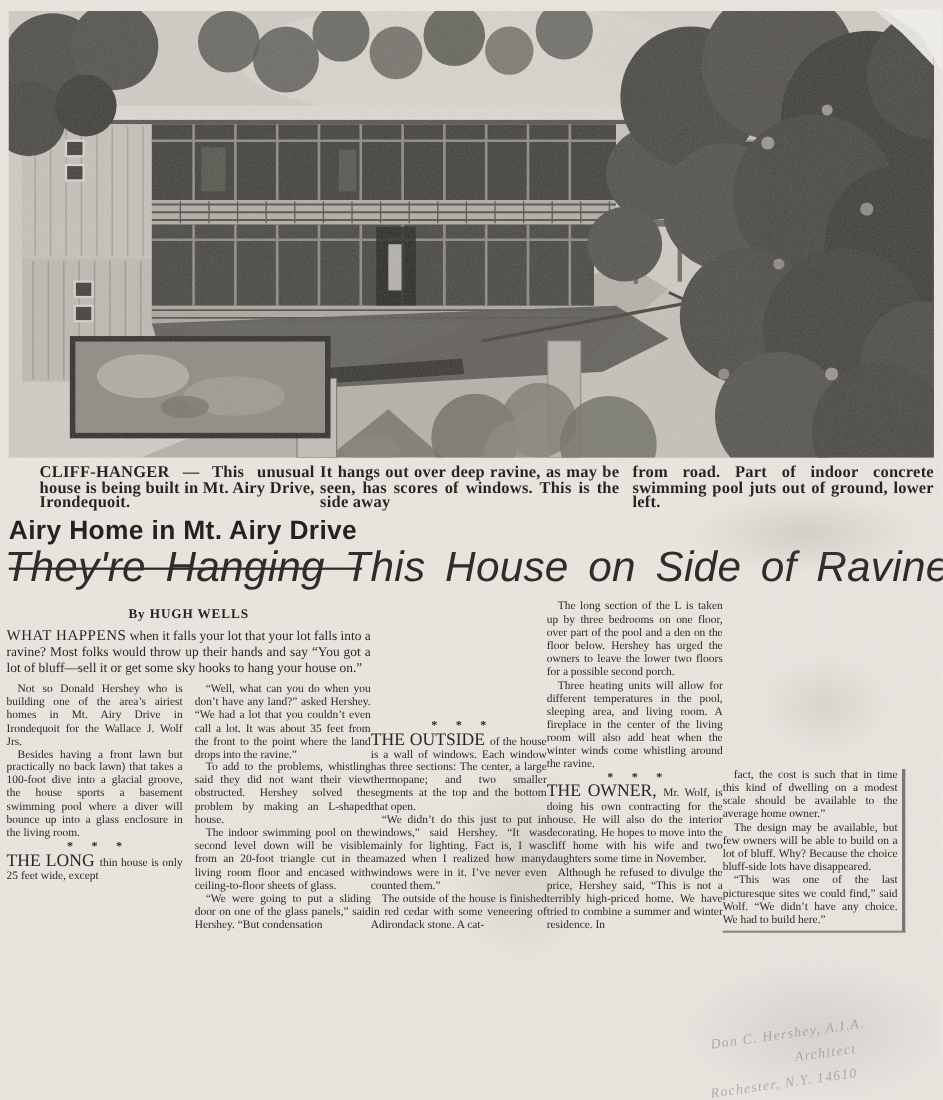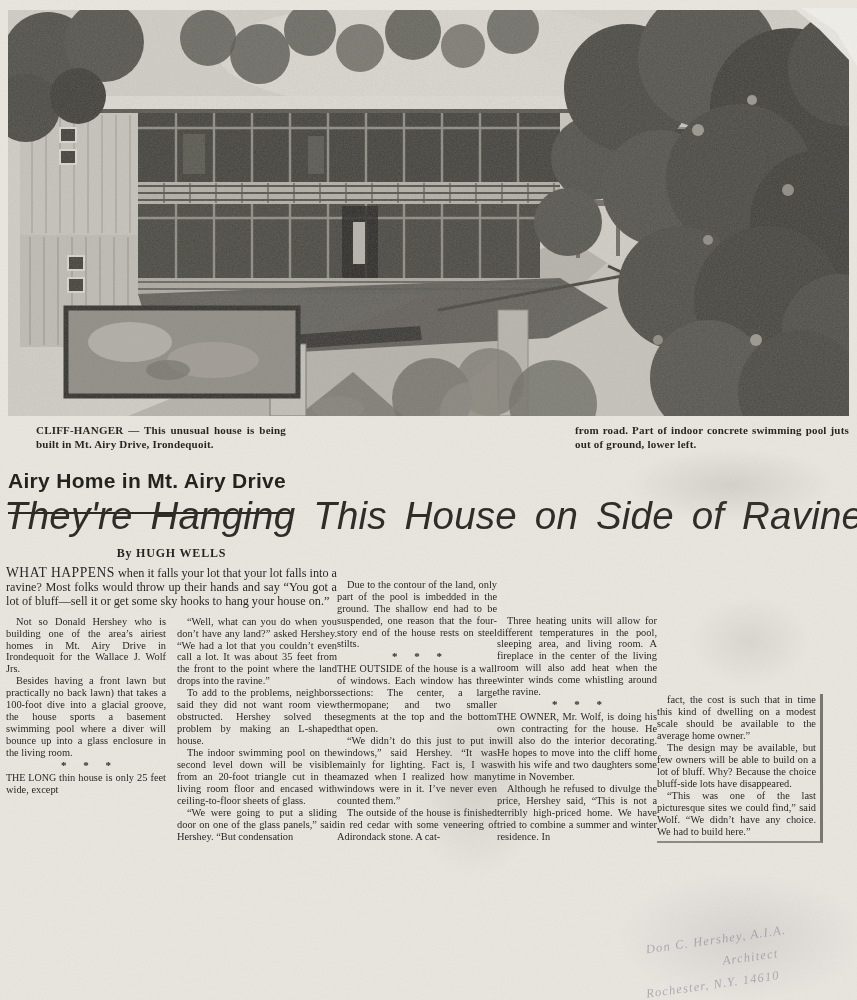--- a/index.html
+++ b/index.html
@@ -2,37 +2,37 @@
 <html><head>
 <meta charset="utf-8">
 <style>
   *{margin:0;padding:0;box-sizing:border-box}
   html,body{width:857px;height:1000px}
   body{position:relative;background:#eae7e1;font-family:"Liberation Serif",serif;color:#26231f;overflow:hidden}
   .photo-wrap{position:absolute;left:8px;top:10px;width:841px;height:406px;background:#d5d2cb}
   .photo-wrap svg{display:block;width:100%;height:100%}
   .tear{position:absolute;top:8px;right:0;width:66px;height:58px;background:#f1efe9;clip-path:polygon(16% 0,100% 0,100% 100%,68% 40%)}
   .caption-row{position:absolute;top:424px;left:0;width:857px;height:50px}
-  .cap{position:absolute;font-weight:bold;font-size:11px;line-height:13.6px;text-align:justify;letter-spacing:.2px;color:#221f1b}
+  .cap{position:absolute;font-weight:bold;font-size:15px;line-height:13.6px;text-align:justify;letter-spacing:.2px;color:#221f1b}
   .cap1{left:36px;width:250px}
   .cap2{left:291px;width:272px}
   .cap3{left:575px;width:274px}
-  .kicker{position:absolute;top:469px;left:8px;font-family:"Liberation Sans",sans-serif;font-weight:bold;font-size:21px;letter-spacing:.3px;border-bottom:2.5px solid #26231f;padding:0 4px 19px 0;color:#1f1d19}
+  .kicker{position:absolute;top:469px;left:8px;font-family:"Liberation Sans",sans-serif;font-weight:bold;font-size:24px;letter-spacing:.3px;border-bottom:2.5px solid #26231f;padding:0 4px 19px 0;color:#1f1d19}
   .headline{position:absolute;top:493px;left:4px;width:853px;font-family:"Liberation Sans",sans-serif;font-style:italic;font-weight:normal;font-size:38.5px;line-height:46px;white-space:nowrap;word-spacing:7px;letter-spacing:.2px;color:#2b2824}
   .article{position:absolute;top:546px;left:6px;width:847px;display:flex;align-items:flex-end}
   .leftwrap{flex:0 0 331px;width:331px}
   .byline{text-align:center;font-weight:bold;font-size:12px;letter-spacing:.8px;margin-bottom:5px;color:#201d19}
   .lede{font-size:12.2px;line-height:14.2px;text-align:justify;margin-bottom:7px}
   .lede .plead{font-size:13.6px;letter-spacing:.5px}
   .twocol{display:flex;gap:11px}
   .col{flex:0 0 160px;width:160px;font-size:10.4px;line-height:11.95px;text-align:justify}
   .col p{text-indent:10px;margin:0}
   .col p.flush{text-indent:0}
   .plead{font-weight:normal}
-  .col .plead{font-size:10px}
+  .col .plead{font-size:16px}
   .stars{text-align:center;font-weight:bold;letter-spacing:7px;font-size:11px;line-height:13px;padding-left:7px}
   .col5{flex-basis:166px;width:166px;border-right:3px solid rgba(45,42,38,.6);border-bottom:2px solid rgba(62,58,52,.55);padding:0 4px 3px 0}
   .handwriting{position:absolute;right:4px;top:924px;width:205px;transform:rotate(-8deg);font-style:italic;color:#a19caa;opacity:.8;font-size:12.5px;letter-spacing:1.2px;line-height:22px}
   .hw2{text-align:center}
   .hw3{margin-left:-6px}
   .stain{position:absolute;border-radius:50%;pointer-events:none}
   .s1{top:448px;left:626px;width:210px;height:74px;background:radial-gradient(ellipse,rgba(110,105,98,.17),transparent 70%)}
   .s2{top:688px;left:408px;width:135px;height:190px;background:radial-gradient(ellipse,rgba(100,96,90,.15),transparent 70%)}
   .s3{top:872px;right:-10px;width:250px;height:130px;background:radial-gradient(ellipse,rgba(122,117,128,.16),transparent 70%)}
   .s4{top:596px;left:690px;width:120px;height:90px;background:radial-gradient(ellipse,rgba(108,104,98,.12),transparent 70%)}
@@ -212,54 +212,55 @@
       <circle cx="462" cy="402" r="30" fill="#8a877e" opacity="0.8"></circle>
       <ellipse cx="330" cy="398" rx="26" ry="12" fill="#85827a" opacity="0.8"></ellipse>
     </g>
     <polygon points="788,0 841,0 841,50 812,20" fill="#f1efe9"></polygon>
     <rect width="841" height="406" filter="url(#g1)" opacity="0.5"></rect>
   </svg>
 </div>
 
 <div class="caption-row">
   <div class="cap cap1">CLIFF-HANGER — This unusual house is being built in Mt. Airy Drive, Irondequoit.</div>
+  <div class="cap cap2">It hangs out over deep ravine, as may be seen, has scores of windows. This is the side away</div>
   <div class="cap cap3">from road. Part of indoor concrete swimming pool juts out of ground, lower left.</div>
 </div>
 
 <div class="kicker">Airy Home in Mt. Airy Drive</div>
 
 <h1 class="headline">They're Hanging This House on Side of Ravine</h1>
 
 <div class="article">
   <div class="leftwrap">
     <div class="byline">By HUGH WELLS</div>
     <p class="lede"><b class="plead">WHAT HAPPENS</b> <span>when it falls your lot that your lot falls into a ravine? Most folks would throw up their hands and say “You got a lot of bluff—sell it or get some sky hooks to hang your house on.”</span></p>
     <div class="twocol">
       <div class="col">
           <p>Not so Donald Hershey who is building one of the area’s airiest homes in Mt. Airy Drive in Irondequoit for the Wallace J. Wolf Jrs.</p>
           <p>Besides having a front lawn but practically no back lawn) that takes a 100-foot dive into a glacial groove, the house sports a basement swimming pool where a diver will bounce up into a glass enclosure in the living room.</p>
           <div class="stars">* * *</div>
           <p class="flush"><b class="plead">THE LONG </b>thin house is only 25 feet wide, except</p>
         </div>
       <div class="col">
           <p>“Well, what can you do when you don’t have any land?” asked Hershey. “We had a lot that you couldn’t even call a lot. It was about 35 feet from the front to the point where the land drops into the ravine.”</p>
-          <p>To add to the problems, neighbors said they did not want room view obstructed. Hershey solved the problem by making an L-shaped house.</p>
+          <p>To add to the problems, whistling said they did not want their view obstructed. Hershey solved the problem by making an L-shaped house.</p>
           <p>The indoor swimming pool on the second level down will be visible from an 20-foot triangle cut in the living room floor and encased with ceiling-to-floor sheets of glass.</p>
           <p>“We were going to put a sliding door on one of the glass panels,” said Hershey. “But condensation</p>
         </div>
     </div>
   </div>
   <div class="col">
-      <p>Due to the contour of the land, only part of the pool is imbedded in the ground. The shallow end had to be suspended, one reason that the four-story end of the house rests on steel stilts.</p>
       <div class="stars">* * *</div>
       <p class="flush"><b class="plead">THE OUTSIDE </b>of the house is a wall of windows. Each window has three sections: The center, a large thermopane; and two smaller segments at the top and the bottom that open.</p>
       <p>“We didn’t do this just to put in windows,” said Hershey. “It was mainly for lighting. Fact is, I was amazed when I realized how many windows were in it. I’ve never even counted them.”</p>
       <p>The outside of the house is finished in red cedar with some veneering of Adirondack stone. A cat-</p>
     </div>
   <div class="col">
+      <p>The long section of the L is taken up by three bedrooms on one floor, over part of the pool and a den on the floor below. Hershey has urged the owners to leave the lower two floors for a possible second porch.</p>
       <p>Three heating units will allow for different temperatures in the pool, sleeping area, and living room. A fireplace in the center of the living room will also add heat when the winter winds come whistling around the ravine.</p>
       <div class="stars">* * *</div>
       <p class="flush"><b class="plead">THE OWNER, </b>Mr. Wolf, is doing his own contracting for the house. He will also do the interior decorating. He hopes to move into the cliff home with his wife and two daughters some time in November.</p>
       <p>Although he refused to divulge the price, Hershey said, “This is not a terribly high-priced home. We have tried to combine a summer and winter residence. In</p>
     </div>
   <div class="col col5">
       <p>fact, the cost is such that in time this kind of dwelling on a modest scale should be available to the average home owner.”</p>
       <p>The design may be available, but few owners will be able to build on a lot of bluff. Why? Because the choice bluff-side lots have disappeared.</p>
       <p>“This was one of the last picturesque sites we could find,” said Wolf. “We didn’t have any choice. We had to build here.”</p>
     </div>

